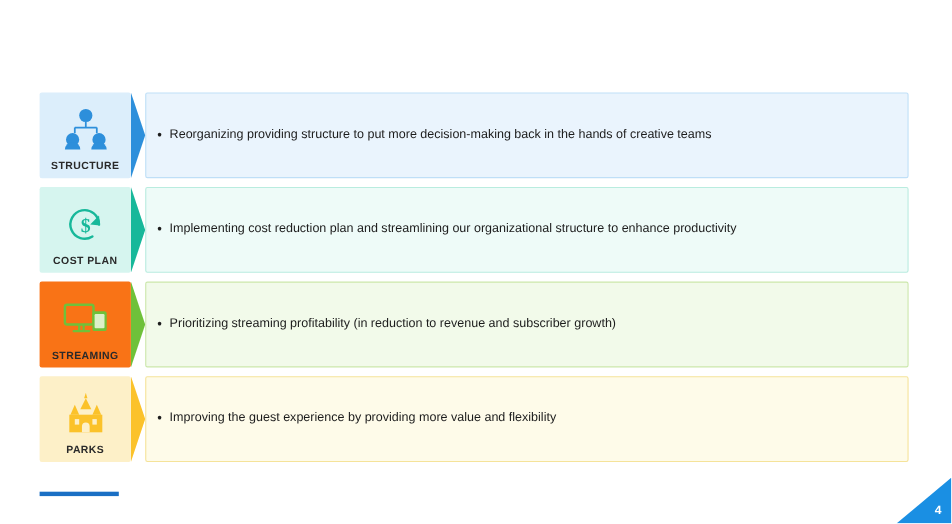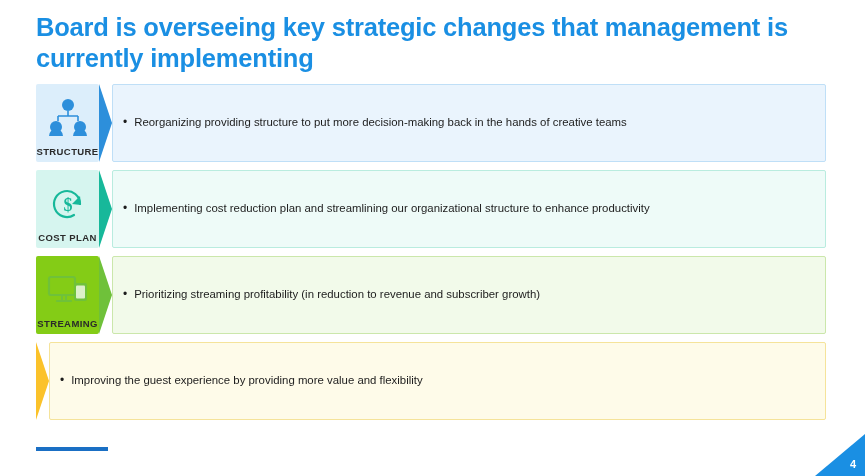--- a/index.html
+++ b/index.html
@@ -38,21 +38,21 @@
     width: 790px;
   }
   .row {
     position: relative;
     height: 78px;
     margin-bottom: 8px;
     display: flex;
     align-items: stretch;
   }
   .icon-box {
-    width: 63px;
+    width: 83px;
     box-sizing: border-box;
     border-radius: 2px;
     display: flex;
     flex-direction: column;
     align-items: center;
     justify-content: flex-start;
     padding-top: 6px;
     position: relative;
     flex: none;
   }
@@ -95,21 +95,21 @@
   .bullet-dot {
     margin-right: 7px;
     font-size: 12px;
     line-height: 1.2;
   }
   
   .r0 .icon-box { background: #dceefb; }
   .r0 .text-box { background: #eaf4fd; border: 1px solid #bfdff7; }
   .r1 .icon-box { background: #d6f5ef; }
   .r1 .text-box { background: #eefbf8; border: 1px solid #b9ecdf; }
-  .r2 .icon-box { background: #84cc16; }
+  .r2 .icon-box { background: #f97316; }
   .r2 .text-box { background: #f2faea; border: 1px solid #cbe7ab; }
   .r3 .icon-box { background: #fdf0c8; }
   .r3 .text-box { background: #fefbe9; border: 1px solid #f5e39a; }
 
   .underline {
     position: absolute;
     left: 36px;
     top: 447px;
     width: 72px;
     height: 3.5px;
@@ -131,21 +131,20 @@
     color: #ffffff;
     font-size: 11px;
     font-weight: bold;
   }
 </style>
 </head>
 <body>
 
 <div class="slide">
 
-  <div class="title">Board is overseeing key strategic changes that management is currently implementing</div>
 
   <div class="rows">
 
     <div class="row r0">
       <div class="icon-box">
         <div class="icon-art">
           <svg width="46" height="40" viewBox="0 0 46 40">
             <circle cx="23" cy="7" r="6" fill="#2d8fdb"></circle>
             <path d="M13 18 h20 M23 13 v5 M13 18 v5 M33 18 v5" stroke="#2d8fdb" stroke-width="1.6" fill="none"></path>
             <circle cx="11" cy="29" r="6" fill="#2d8fdb"></circle>
@@ -213,20 +212,35 @@
       </div>
       <div class="text-box">
         <div class="bullet-line">
           <span class="bullet-dot">•</span>
           <span>Prioritizing streaming profitability (in reduction to revenue and subscriber growth)</span>
         </div>
       </div>
     </div>
 
     <div class="row r3">
+      <div class="icon-box">
+        <div class="icon-art">
+          <svg width="42" height="40" viewBox="0 0 42 40">
+            <path d="M21 1 l1.5 5 h-3 z" fill="#fbc22a"></path>
+            <path d="M21 6 l5 10 h-10 z" fill="#fbc22a"></path>
+            <path d="M11 12 l4 9 h-8 z" fill="#fbc22a"></path>
+            <path d="M31 12 l4 9 h-8 z" fill="#fbc22a"></path>
+            <rect x="6" y="21" width="30" height="16" fill="#fbc22a"></rect>
+            <path d="M21 28 a3.5 3.5 0 0 1 3.5 3.5 V37 h-7 v-5.5 A3.5 3.5 0 0 1 21 28 z" fill="#fdf0c8"></path>
+            <rect x="11" y="25" width="4" height="5" fill="#fdf0c8"></rect>
+            <rect x="27" y="25" width="4" height="5" fill="#fdf0c8"></rect>
+          </svg>
+        </div>
+        <div class="icon-label">PARKS</div>
+      </div>
       <div class="arrow">
         <svg width="13" height="78" viewBox="0 0 13 78">
             <path d="M0 0 L0 78 L13 39 Z" fill="#fbc22a"></path>
           </svg>
       </div>
       <div class="text-box">
         <div class="bullet-line">
           <span class="bullet-dot">•</span>
           <span>Improving the guest experience by providing more value and flexibility</span>
         </div>

